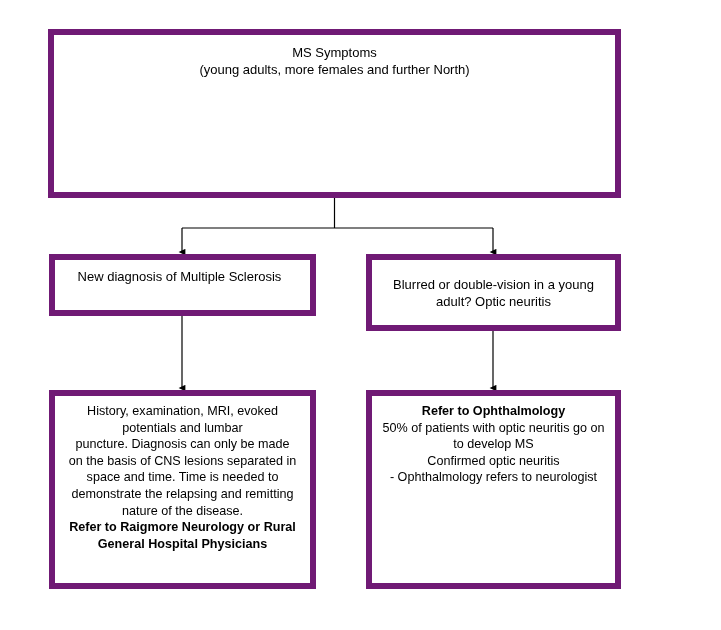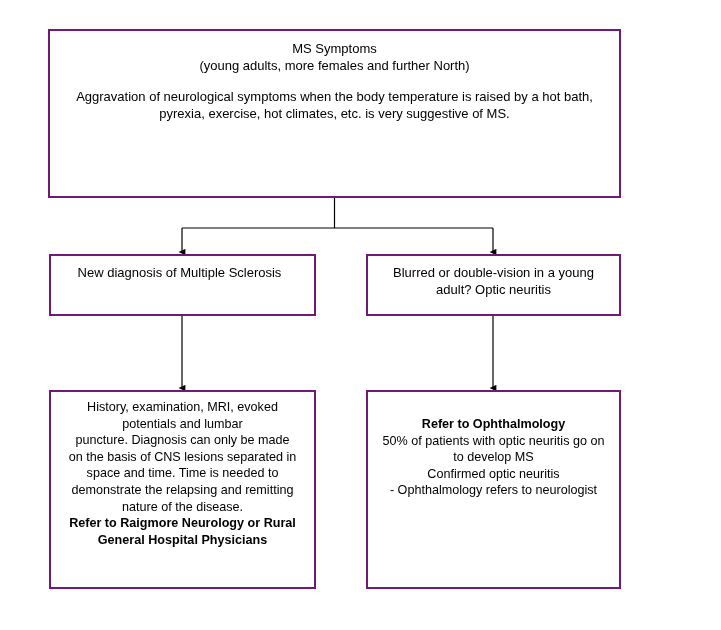--- a/index.html
+++ b/index.html
@@ -17,21 +17,21 @@
   }
   #canvas {
     position: absolute;
     left: 0; top: 0;
     width: 721px;
     height: 630px;
   }
   .node {
     position: absolute;
     box-sizing: border-box;
-    border: 2px solid #701a75;
+    border: 6px solid #701a75;
     background: #ffffff;
     text-align: center;
     line-height: 1.32;
     color: #000000;
   }
   .node .txt {
     display: block;
     white-space: pre-line;
   }
   .node .txt.bold {
@@ -58,43 +58,43 @@
     height: 62px;
     font-size: 13px;
     padding: 8px 12px 0 6px;
   }
 
   
   #node-blurred-vision {
     left: 366px;
     top: 254px;
     width: 255px;
-    height: 62px;
+    height: 77px;
     font-size: 13px;
-    padding: 8px 10px 0 10px;
+    padding: 16px 10px 0 10px;
   }
 
   
   #node-refer-neurology {
     left: 49px;
     top: 390px;
     width: 267px;
     height: 199px;
     font-size: 12.6px;
     padding: 7px 8px 0 8px;
   }
 
   
   #node-refer-ophthalmology {
     left: 366px;
     top: 390px;
     width: 255px;
     height: 199px;
     font-size: 12.6px;
-    padding: 24px 4px 0 4px;
+    padding: 7px 4px 0 4px;
   }
 
   
   #connectors {
     position: absolute;
     left: 0; top: 0;
     width: 721px;
     height: 630px;
     pointer-events: none;
   }
@@ -121,22 +121,20 @@
 
     <line x1="182" y1="316" x2="182" y2="388" stroke="#000000" stroke-width="1.2" marker-end="url(#arrowhead)"></line>
 
     <line x1="493" y1="316" x2="493" y2="388" stroke="#000000" stroke-width="1.2" marker-end="url(#arrowhead)"></line>
   </svg>
 
   <div class="node" id="node-symptoms">
     <span class="txt lead">MS Symptoms</span>
     <span class="txt">(young adults, more females and further North)</span>
     <span class="gap"></span>
-    <span class="txt">Aggravation of neurological symptoms when the body temperature is raised by a hot bath,
-pyrexia, exercise, hot climates, etc. is very suggestive of MS.</span>
   </div>
 
   <div class="node" id="node-new-diagnosis">
     <span class="txt">New diagnosis of Multiple Sclerosis</span>
   </div>
 
   <div class="node" id="node-blurred-vision">
     <span class="txt">Blurred or double-vision in a young
 adult? Optic neuritis</span>
   </div>

